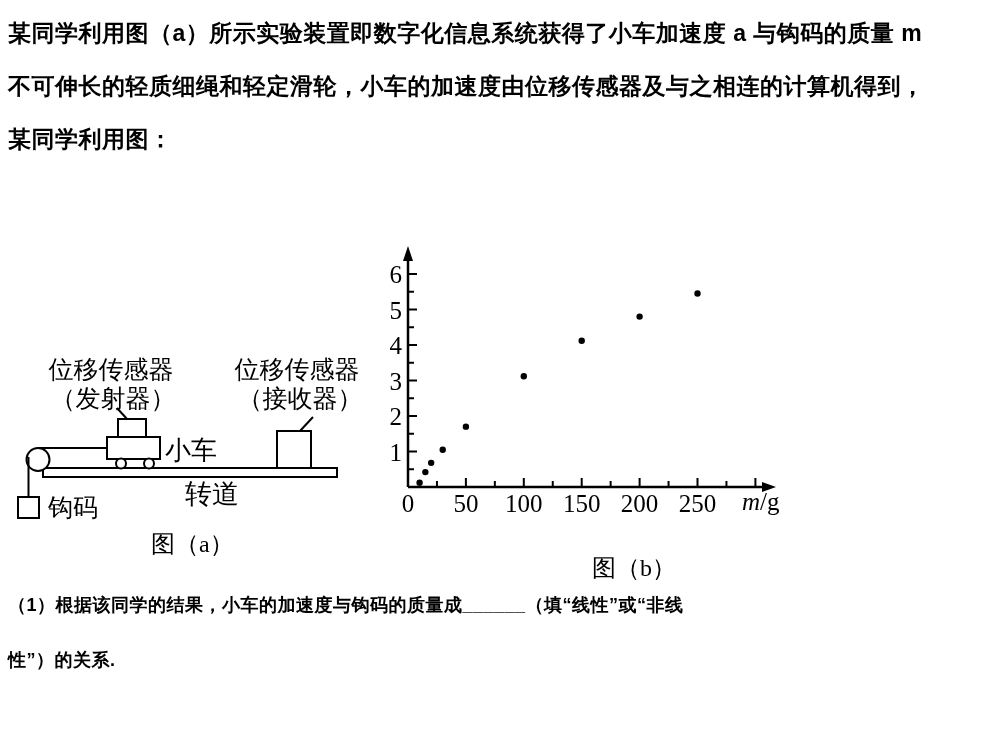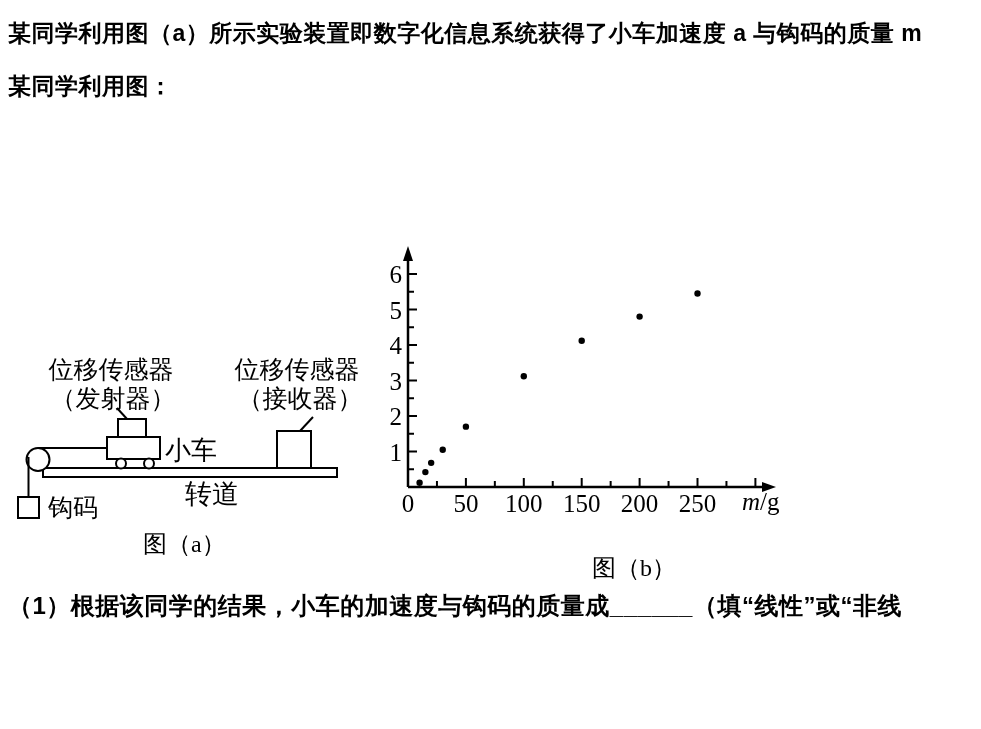--- a/index.html
+++ b/index.html
@@ -7,29 +7,29 @@
     position:relative;width:981px;height:729px;background:#ffffff;color:#000;
     font-family:"Liberation Sans",sans-serif;overflow:hidden;
   }
   .para{
     position:absolute;left:8px;top:7px;width:968px;
     font-size:23px;font-weight:700;line-height:53px;white-space:nowrap;
     letter-spacing:0.5px;
   }
   .question{
     position:absolute;left:8px;top:578px;width:968px;
-    font-size:24px;font-weight:700;line-height:55px;white-space:nowrap;
+    font-size:18px;font-weight:700;line-height:55px;white-space:nowrap;
     letter-spacing:0.5px;
   }
   .para div,.question div{white-space:nowrap;}
   .fig-caption{
     position:absolute;font-family:"Liberation Serif","DejaVu Serif",serif;
     font-size:24px;color:#000;
   }
-  #caption-a{left:143px;top:528px;}
+  #caption-a{left:151px;top:528px;}
   #caption-b{left:592px;top:552px;}
   .apparatus{position:absolute;left:10px;top:345px;width:365px;height:190px;}
   .apparatus svg text{
     font-family:"Liberation Serif","DejaVu Serif",serif;fill:#000;
   }
   .chart{position:absolute;left:388px;top:232px;width:400px;height:295px;}
   .chart svg{position:absolute;left:0;top:0;}
   .chart svg text{
     font-family:"Liberation Serif","DejaVu Serif",serif;font-size:25px;fill:#000;
   }
@@ -44,20 +44,21 @@
   .axis-title sup{font-size:15px;vertical-align:9px;}
   .axis-title .sep{padding:0 3px;}
 </style>
 </head>
 <body>
 
 <div class="page">
 
   <div class="para">
     <div>某同学利用图（a）所示实验装置即数字化信息系统获得了小车加速度 a 与钩码的质量 m</div>
+    <div>不可伸长的轻质细绳和轻定滑轮，小车的加速度由位移传感器及与之相连的计算机得到，</div>
     <div>某同学利用图：</div>
   </div>
 
   <div class="apparatus">
     <svg width="365" height="190" viewBox="0 0 365 190">
 
       <rect x="33" y="123" width="294" height="9" fill="#fff" stroke="#000" stroke-width="2"></rect>
 
       <circle cx="28" cy="114.5" r="11.5" fill="#fff" stroke="#000" stroke-width="2"></circle>
 
@@ -155,15 +156,16 @@
         </g>
     </svg>
     <div class="axis-title" id="x-axis-title">
       <span class="var">m</span><span>/g</span>
     </div>
   </div>
   <div class="fig-caption" id="caption-b">图（b）</div>
 
   <div class="question">
     <div>（1）根据该同学的结果，小车的加速度与钩码的质量成______（填“线性”或“非线</div>
+    <div>性”）的关系.</div>
   </div>
 
 </div>
 
 </body></html>

